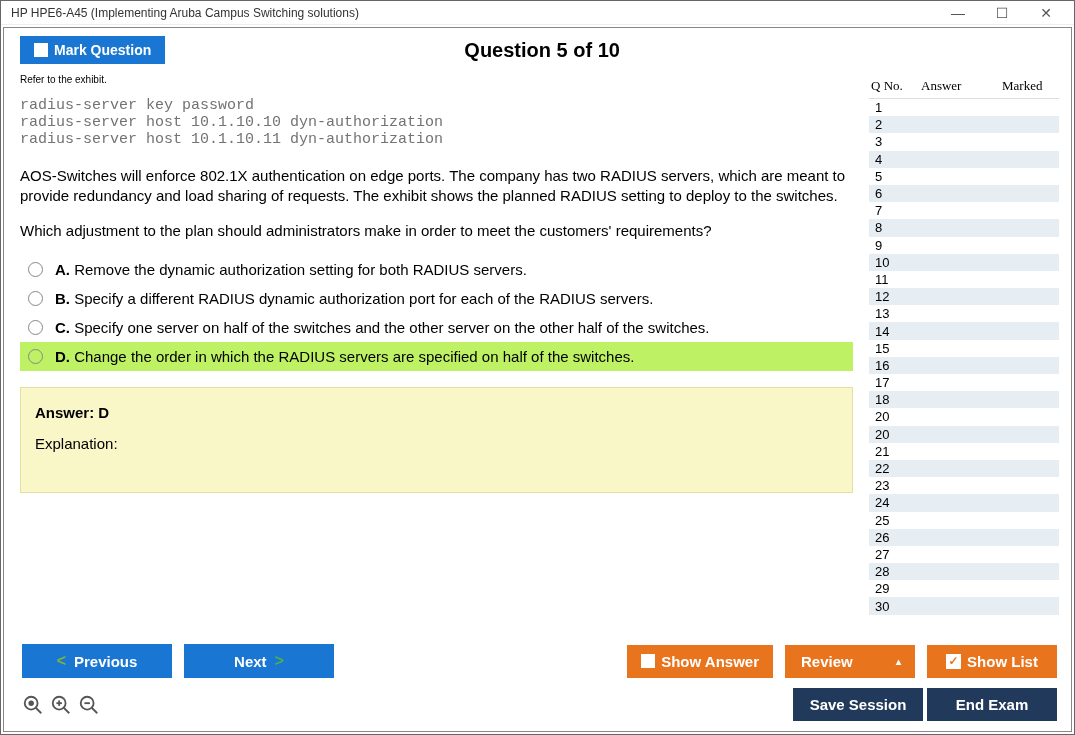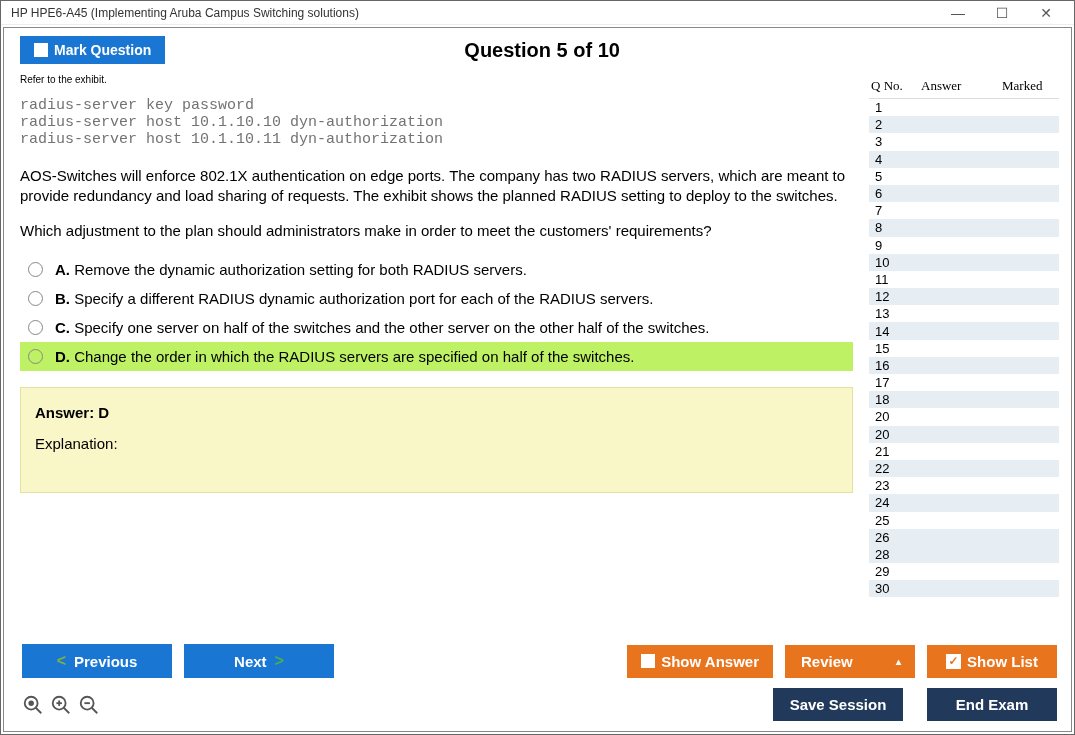--- a/index.html
+++ b/index.html
@@ -191,21 +191,21 @@
   }
   .action-btn .check {
     width: 15px; height: 15px; background: #fff;
     display: flex; align-items: center; justify-content: center;
     color: #e8741e; font-size: 12px; font-weight: bold;
   }
   .review-arrow { font-size: 10px; color: #fff; margin-left: auto; }
   .second-row {
     display: flex;
     padding: 6px 2px 2px 2px;
-    gap: 24px;
+    gap: 4px;
     align-items: center;
   }
   .zoom-icons {
     display: flex;
     gap: 6px;
     font-size: 20px;
     color: #555;
   }
   .zoom-icon { display: inline-flex; align-items: center; }
   ::-webkit-scrollbar { width: 16px; }
@@ -396,20 +396,25 @@
               <span class="col-a"></span>
               <span class="col-m"></span>
             </div>
             <div class="side-row">
               <span class="col-q">25</span>
               <span class="col-a"></span>
               <span class="col-m"></span>
             </div>
             <div class="side-row even">
               <span class="col-q">26</span>
+              <span class="col-a"></span>
+              <span class="col-m"></span>
+            </div>
+            <div class="side-row">
+              <span class="col-q">27</span>
               <span class="col-a"></span>
               <span class="col-m"></span>
             </div>
             <div class="side-row even">
               <span class="col-q">28</span>
               <span class="col-a"></span>
               <span class="col-m"></span>
             </div>
             <div class="side-row">
               <span class="col-q">29</span>

